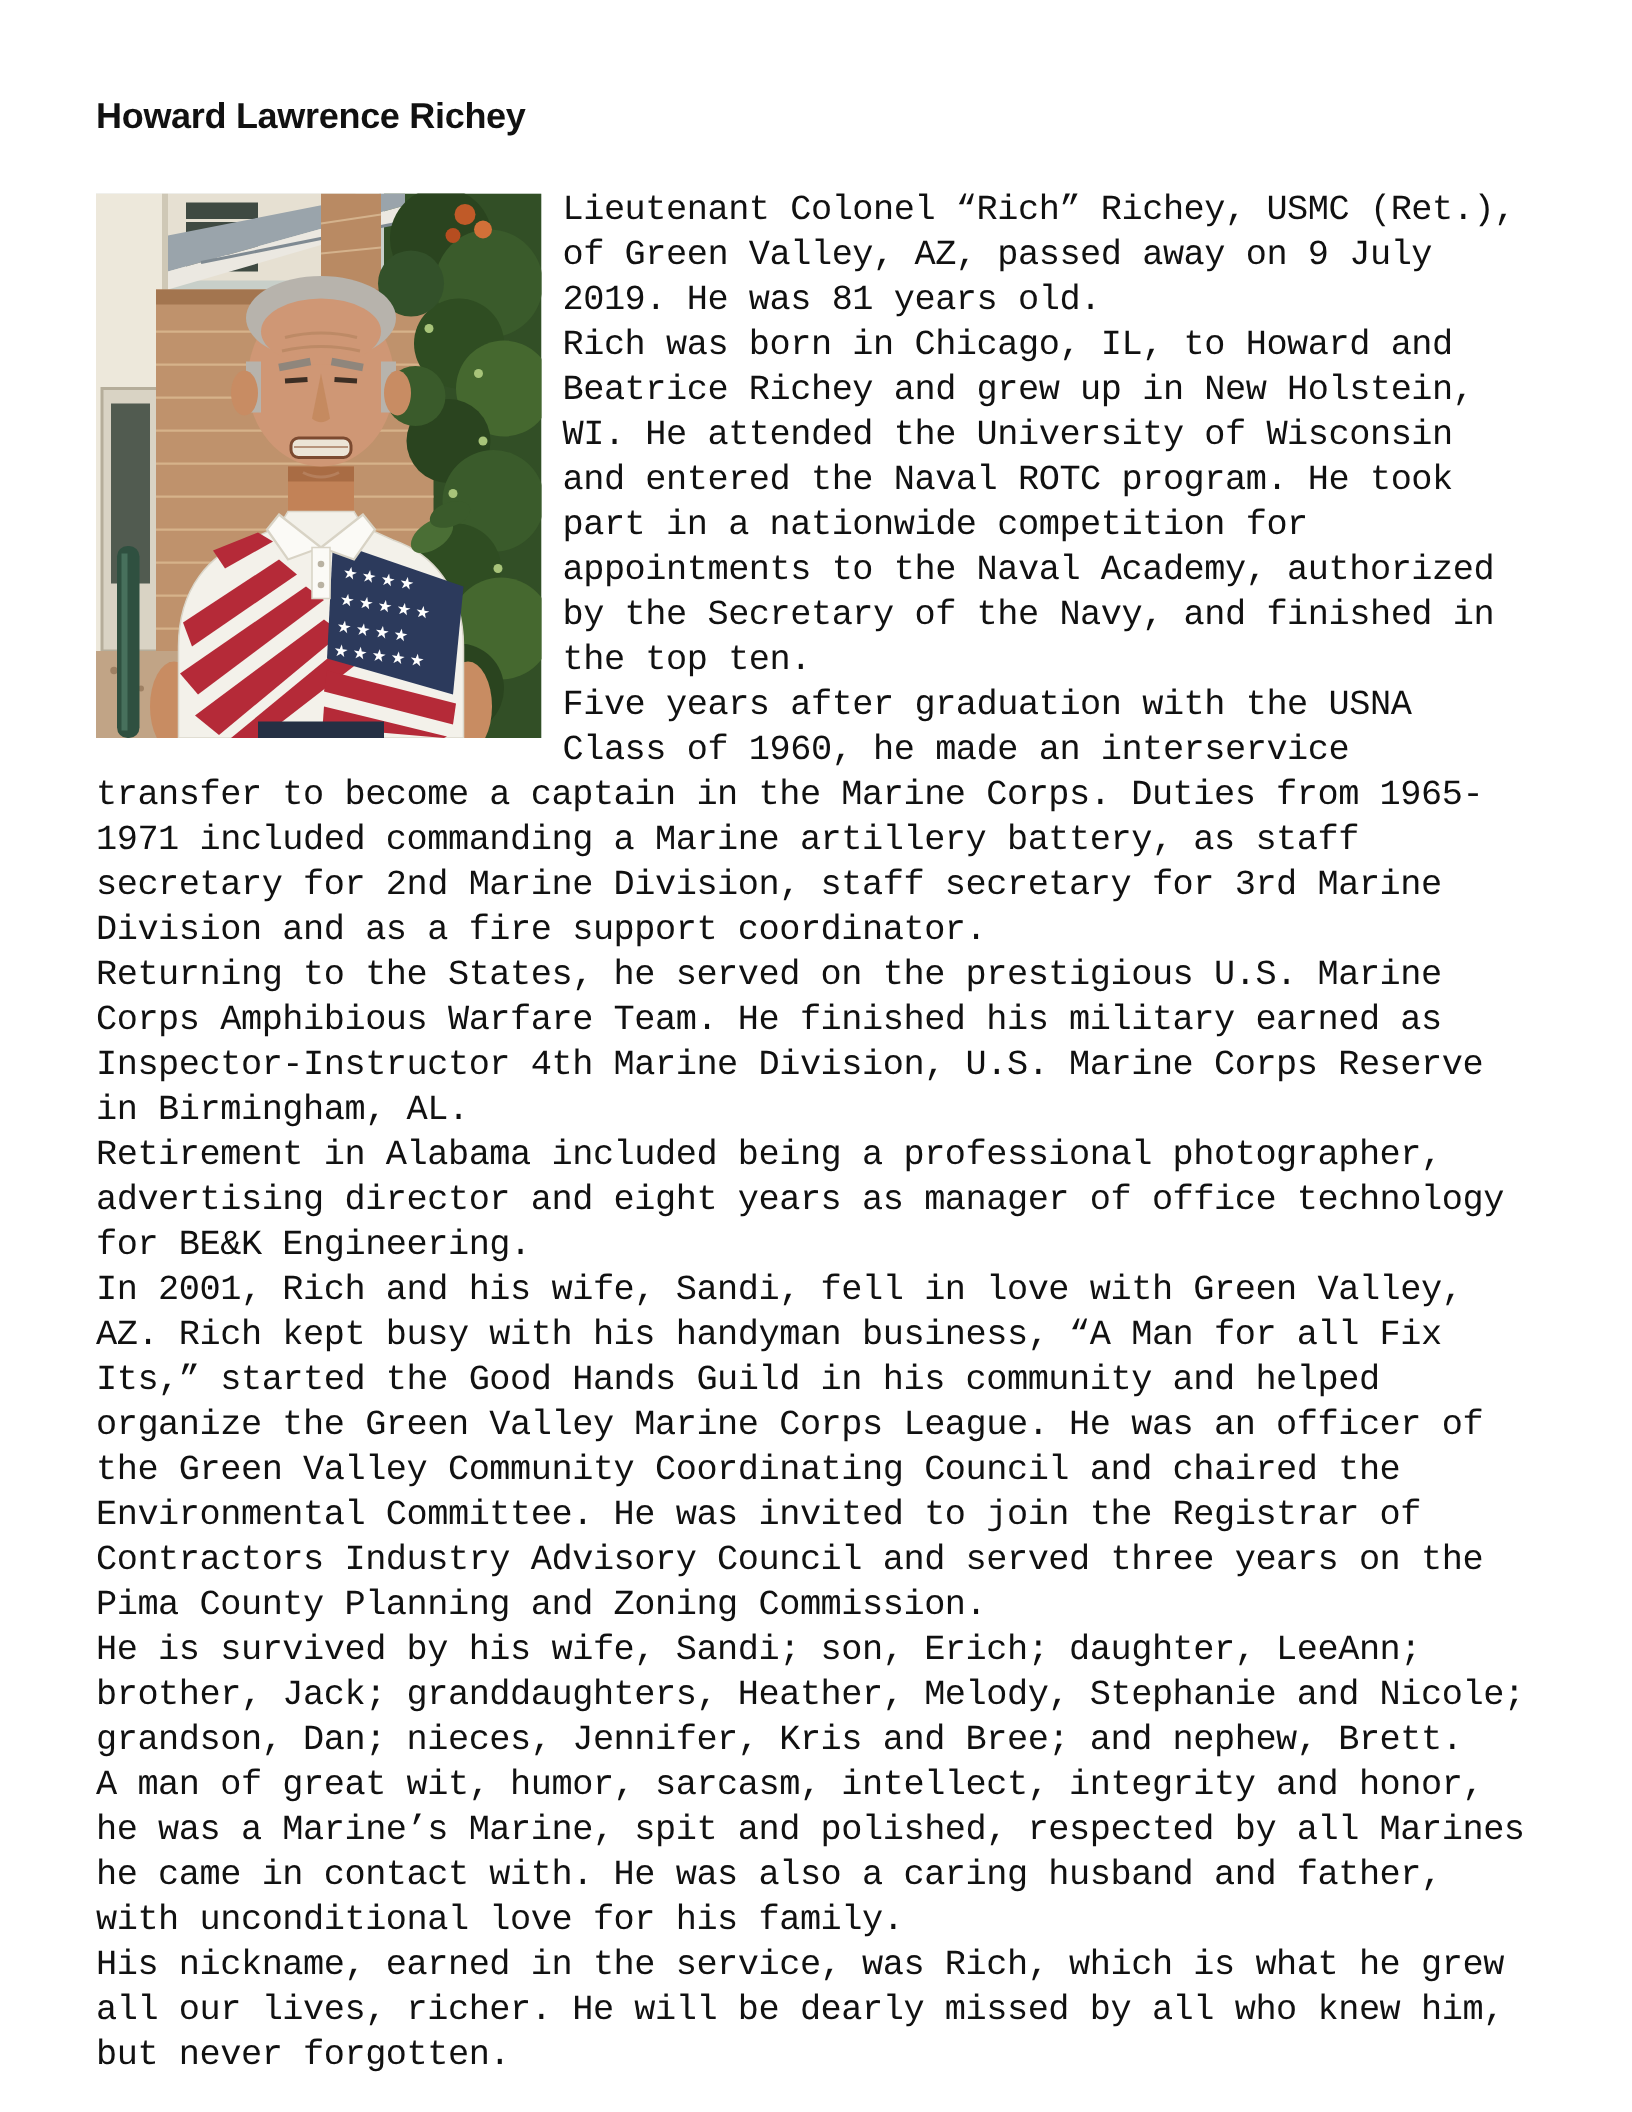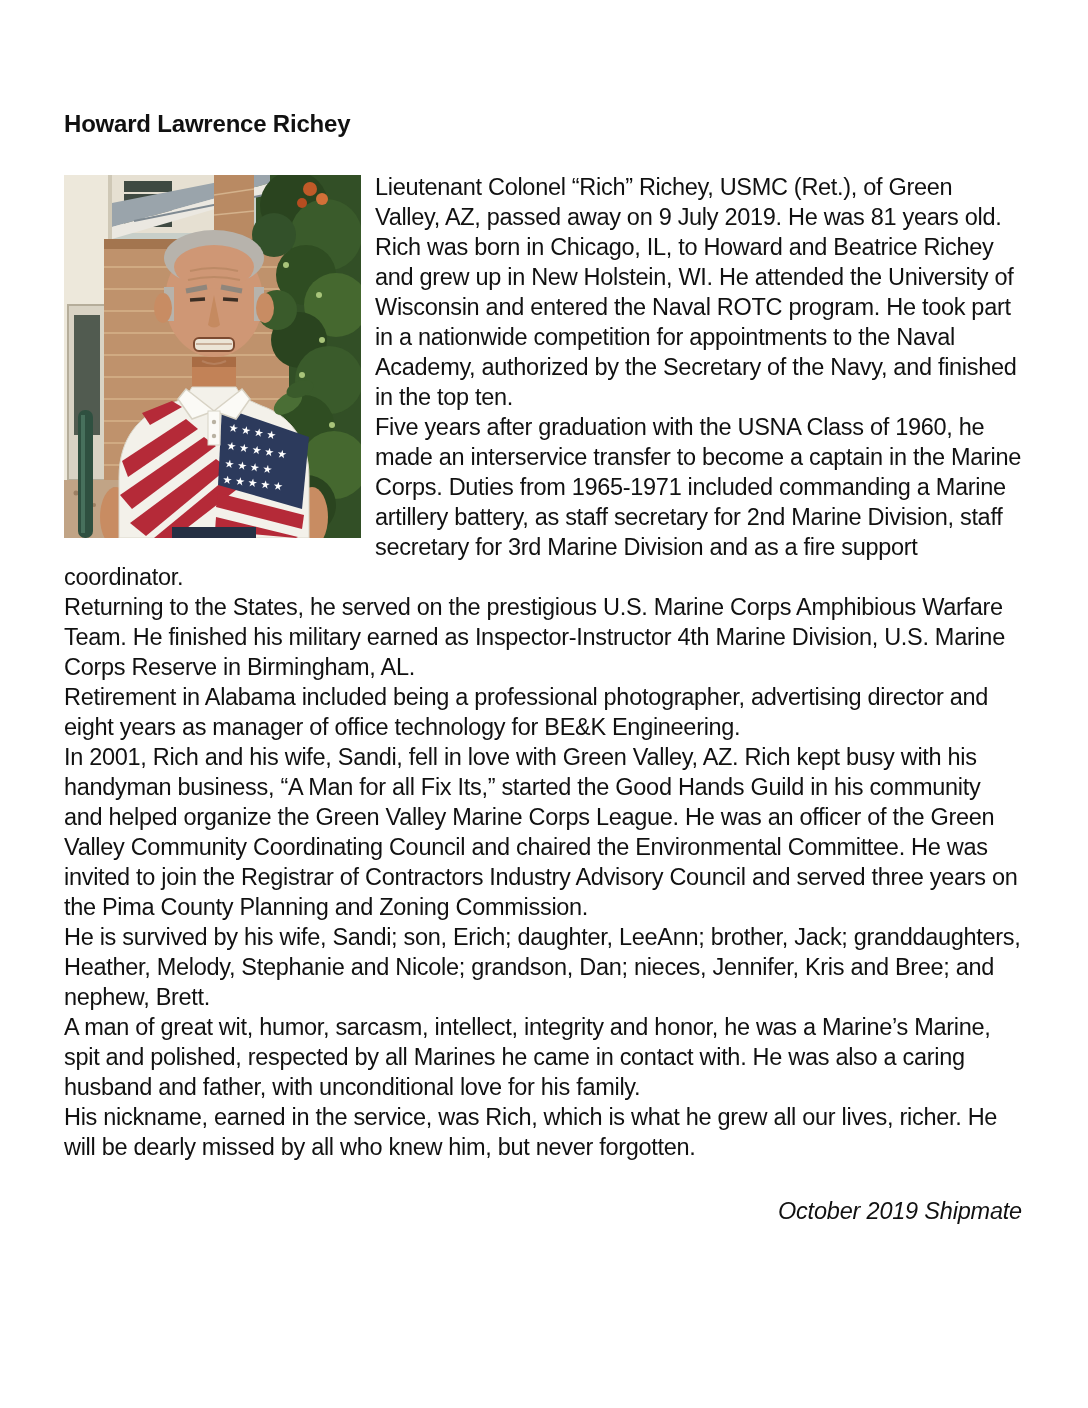--- a/index.html
+++ b/index.html
@@ -13,21 +13,20 @@
     font-family: "Liberation Sans", sans-serif;
     color: #111111;
     overflow: hidden;
   }
   .page {
     box-sizing: border-box;
     width: 1088px;
     height: 1273px;
     padding: 64px 66px 0 64px;
     background: #ffffff;
-    margin-top: 46px;
   }
   .title {
     font-size: 24px;
     font-weight: 700;
     letter-spacing: -0.2px;
     margin: 0 0 34px 0;
     line-height: 28px;
   }
   .flow {
     font-size: 23.5px;
@@ -43,20 +42,21 @@
     padding: 0;
   }
   figure.photo svg {
     display: block;
     width: 297px;
     height: 363px;
   }
   .para {
     margin: 0;
     padding: 0;
+    font-family: Liberation Mono, monospace;
   }
   .footer {
     clear: both;
     font-size: 23.5px;
     font-style: italic;
     letter-spacing: -0.2px;
     margin: 34px 0 0 0;
     line-height: 30px;
     text-align: right;
   }

